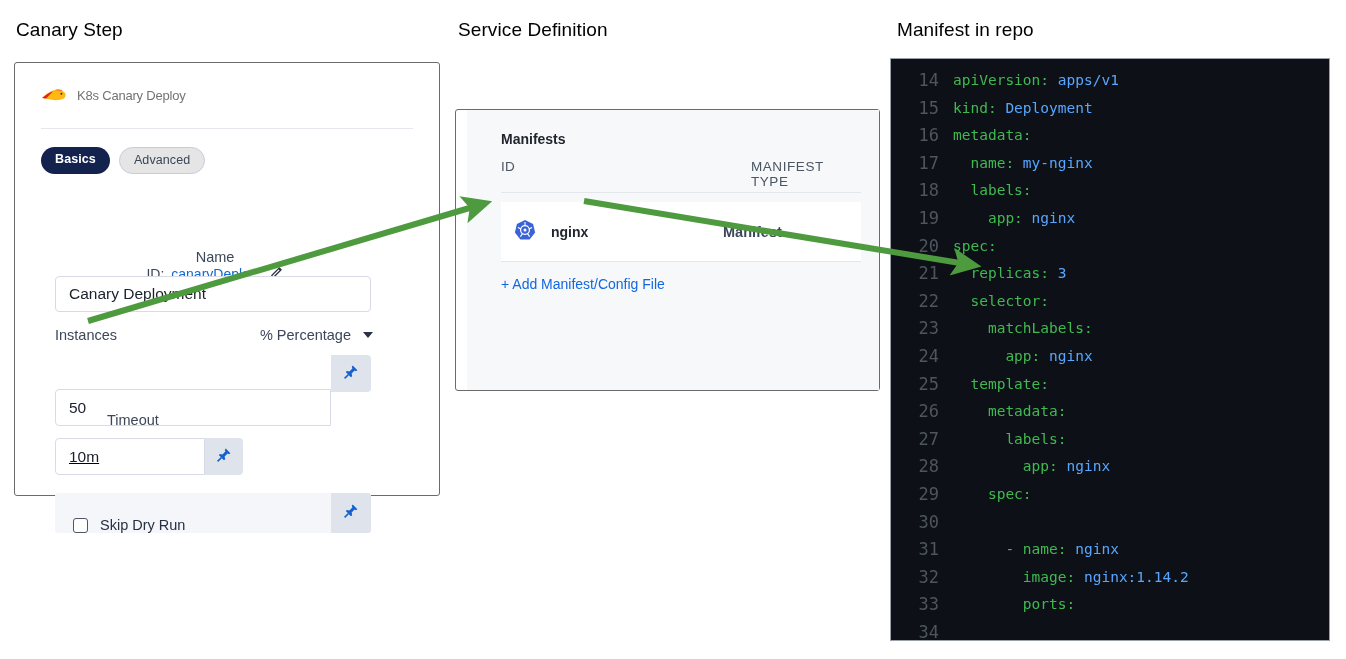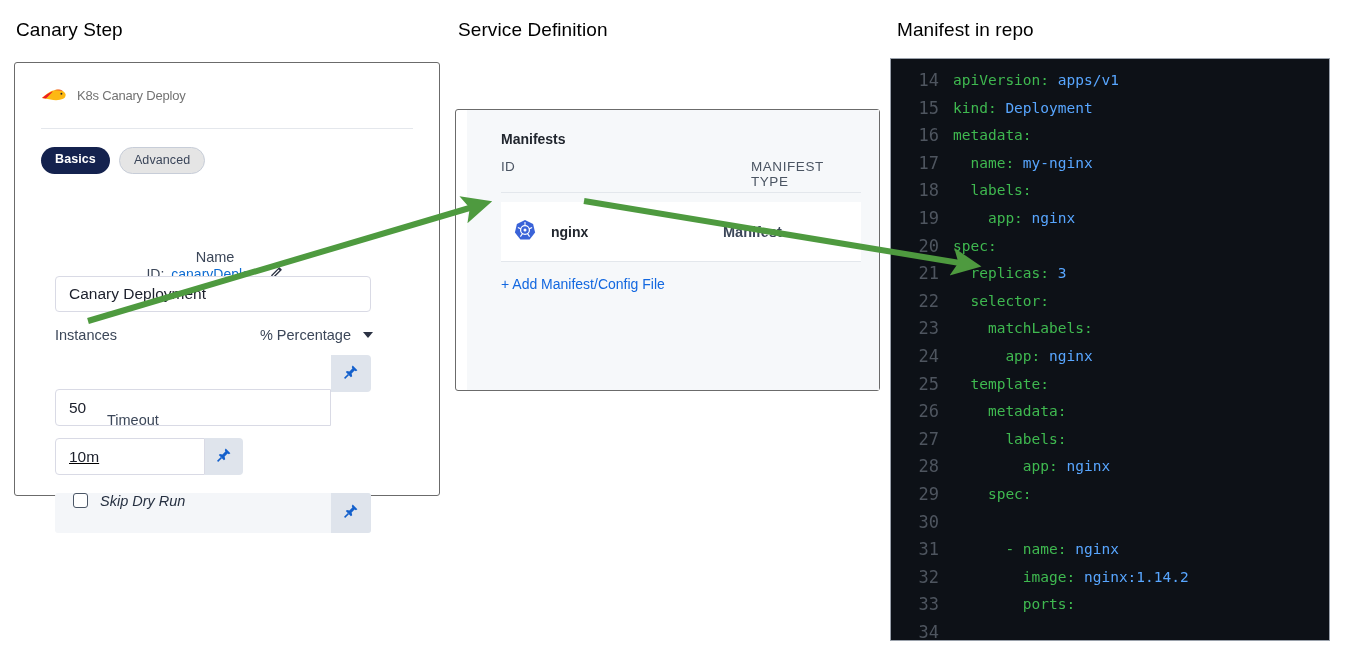--- a/index.html
+++ b/index.html
@@ -102,23 +102,22 @@
   #instances-wrap .fld { width: 276px; height: 37px; margin-top: 34px; }
   #instances-wrap .pinbox { width: 40px; height: 37px; }
 
   #timeout-label { position: absolute; left: 48px; top: 349px; margin-left: 44px; }
   #timeout-wrap { left: 40px; top: 375px; text-decoration: underline; }
   #timeout-wrap .fld { width: 150px; height: 37px; }
   #timeout-wrap .pinbox { width: 38px; height: 37px; }
 
   #skip-row {
     position: absolute; left: 40px; top: 430px; width: 316px; height: 40px;
-    background: #f4f6f9; display: flex; align-items: flex-start;
+    background: #f4f6f9; display: flex; align-items: flex-end;
     border-radius: 3px;
-    font-style: italic;
   }
   .chkbox {
     width: 15px; height: 15px; border: 1.6px solid #4b5666; border-radius: 3px;
     margin-left: 18px; background:#fff;
   }
   .chklabel { margin-left: 12px; font-size: 14.5px; color: #263041; font-weight: 500; }
   #skip-row .pinbox { margin-left: auto; width: 40px; height: 40px; border-radius: 0 3px 3px 0; }
 
   .pin-icon { display:block; }
 

